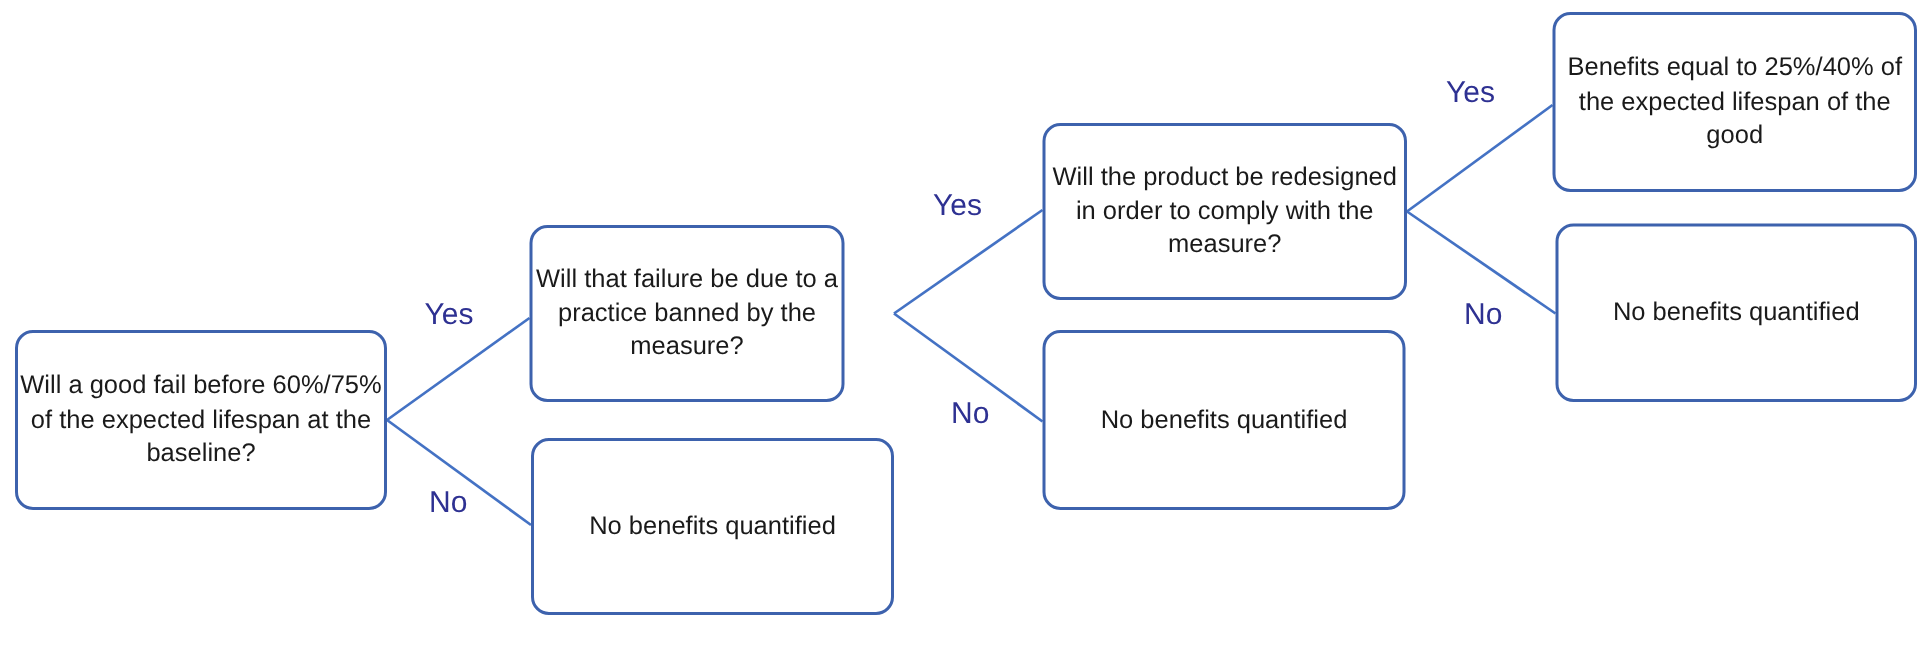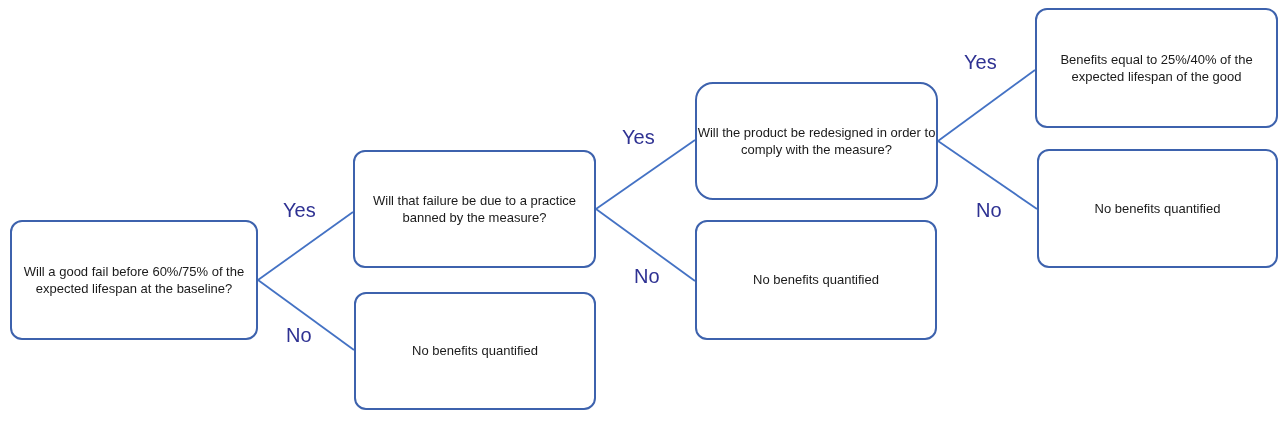--- a/index.html
+++ b/index.html
@@ -26,36 +26,36 @@
     position: absolute;
     box-sizing: border-box;
     border: 2px solid var(--box-border, #3d62ad);
     border-radius: 12px;
     background: #ffffff;
     display: flex;
     align-items: center;
     justify-content: center;
     text-align: center;
     padding: 8px 0;
-    font-size: 13px;
+    font-size: 17px;
     line-height: 1.32;
     color: var(--text-color, #1a1a1a);
   }
   .edge-label {
     position: absolute;
     font-size: 20px;
     font-weight: 400;
     color: var(--label-color, #2e3192);
     white-space: nowrap;
   }
   
   .n-q1       { left: 10px;   top: 220px; width: 248px; height: 120px; }
-  .n-q2       { left: 353px;  top: 150px; width: 243px; height: 118px; }
+  .n-q2       { left: 353px;  top: 150px; width: 210px; height: 118px; }
   .n-nb1      { left: 354px;  top: 292px; width: 242px; height: 118px; }
-  .n-q3       { left: 695px;  top: 82px;  width: 243px; height: 118px; border-radius: 18px; }
+  .n-q3       { left: 695px;  top: 82px;  width: 243px; height: 118px; }
   .n-nb2      { left: 695px;  top: 220px; width: 242px; height: 120px; }
   .n-benefits { left: 1035px; top: 8px;   width: 243px; height: 120px; }
   .n-nb3      { left: 1037px; top: 149px; width: 241px; height: 119px; }
   
   .l-yes1 { left: 283px; top: 199px; }
   .l-no1  { left: 286px; top: 324px; }
   .l-yes2 { left: 622px; top: 126px; }
   .l-no2  { left: 634px; top: 265px; }
   .l-yes3 { left: 964px; top: 51px;  }
   .l-no3  { left: 976px; top: 199px; }

